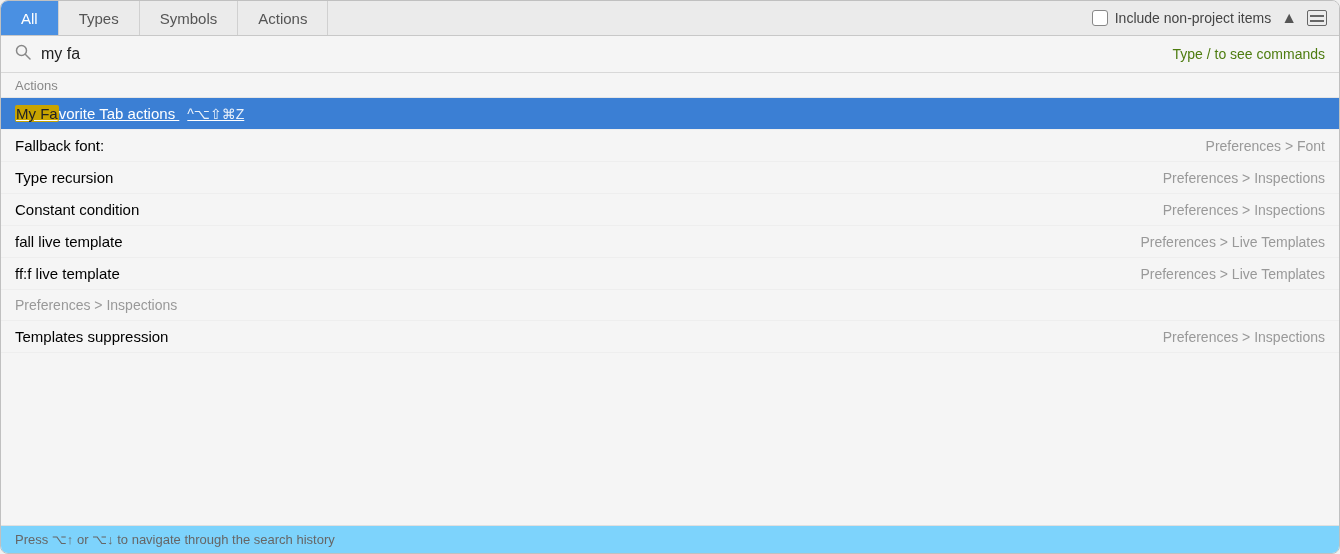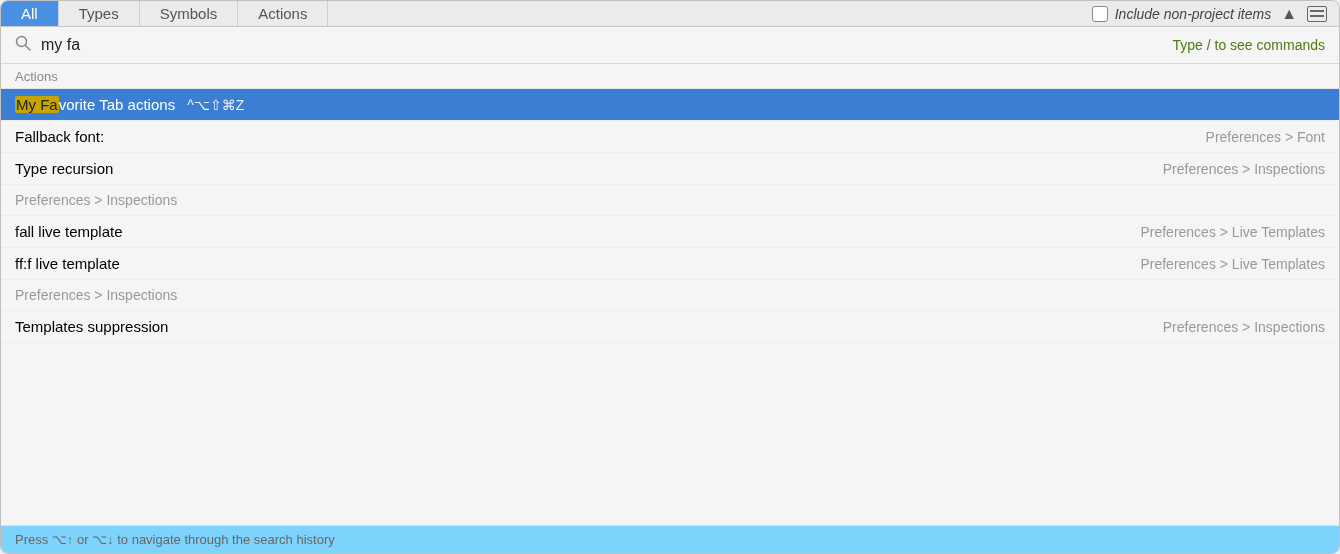--- a/index.html
+++ b/index.html
@@ -24,21 +24,21 @@
       overflow: hidden;
     }
 
     
     .tab-bar {
       display: flex;
       align-items: center;
       background: #ebebeb;
       border-bottom: 1px solid #c8c8c8;
       padding: 0;
-      height: 26px;
+      height: 35px;
     }
 
     .tab {
       padding: 10px 20px;
       font-size: 15px;
       color: #555;
       cursor: pointer;
       border-right: 1px solid #d0d0d0;
       height: 100%;
       display: flex;
@@ -54,21 +54,20 @@
 
     .tab-spacer {
       flex: 1;
     }
 
     .tab-right {
       display: flex;
       align-items: center;
       padding-right: 12px;
       gap: 10px;
-      font-style: italic;
     }
 
     .checkbox-label {
       display: flex;
       align-items: center;
       gap: 7px;
       font-size: 14px;
       color: #444;
       cursor: pointer;
     }
@@ -155,20 +154,21 @@
       align-items: center;
       padding: 7px 14px;
       font-size: 15px;
       cursor: pointer;
       border-bottom: 1px solid #eee;
     }
 
     .result-item.selected {
       background: #3b7fd4;
       color: white;
+      text-decoration: underline;
     }
 
     .result-name {
       flex: 1;
       font-size: 15px;
     }
 
     .result-shortcut {
       font-size: 14px;
       color: rgba(255,255,255,0.9);
@@ -253,20 +253,21 @@
       <span class="result-name">Fallback font:</span>
       <span class="result-path">Preferences &gt; Font</span>
     </div>
 
     <div class="result-item">
       <span class="result-name">Type recursion</span>
       <span class="result-path">Preferences &gt; Inspections</span>
     </div>
 
     <div class="result-item">
+      <span class="result-name">Constant condition</span>
       <span class="result-path">Preferences &gt; Inspections</span>
     </div>
 
     <div class="result-item">
       <span class="result-name">fall live template</span>
       <span class="result-path">Preferences &gt; Live Templates</span>
     </div>
 
     <div class="result-item">
       <span class="result-name">ff:f live template</span>

